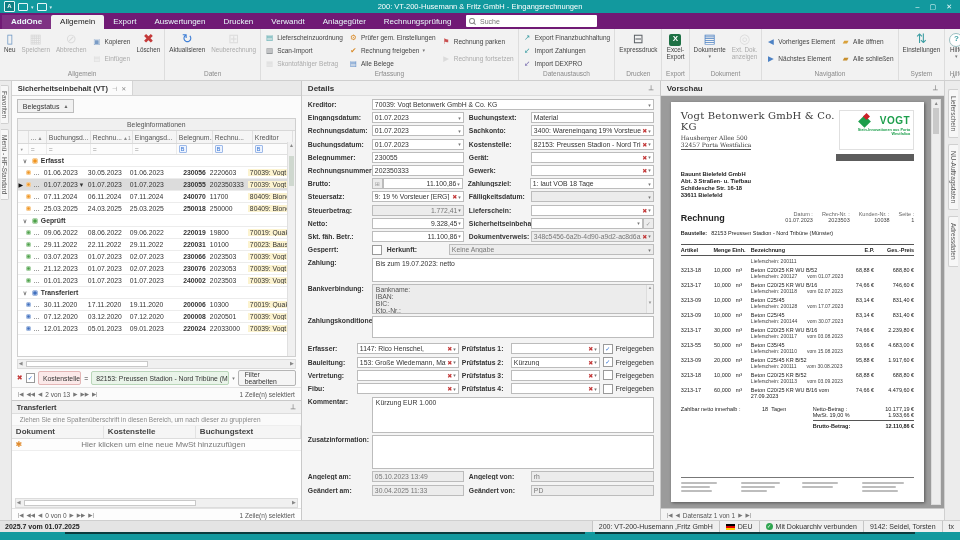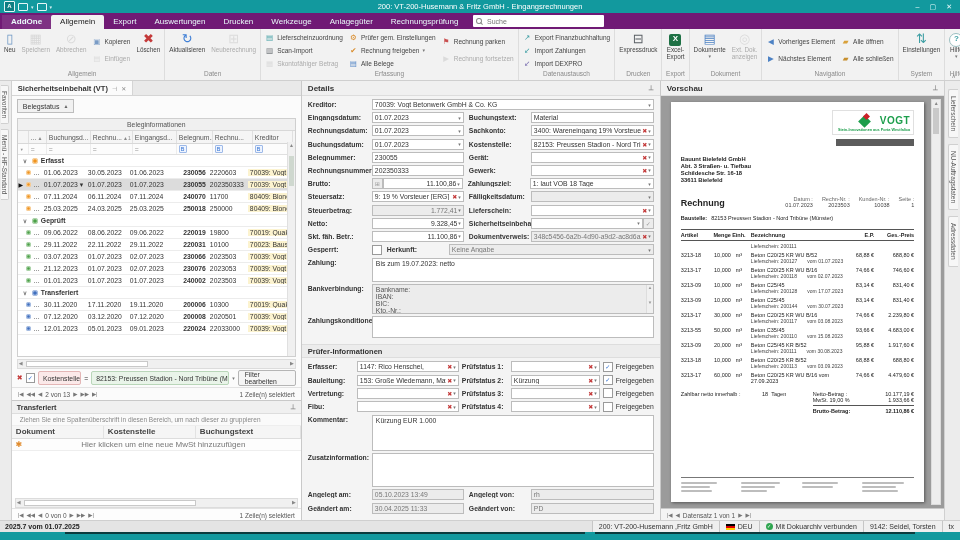--- a/index.html
+++ b/index.html
@@ -191,21 +191,21 @@
     <span>✕</span>
   </div>
 </div>
 
 <div class="tabrow" id="tabrow">
     <div class="rtab accent">AddOne</div>
     <div class="rtab active">Allgemein</div>
     <div class="rtab">Export</div>
     <div class="rtab">Auswertungen</div>
     <div class="rtab">Drucken</div>
-    <div class="rtab">Werkzeuge</div>
+    <div class="rtab">Verwandt</div>
     <div class="rtab">Anlagegüter</div>
     <div class="rtab">Rechnungsprüfung</div>
     <div class="ribbon-search">
       <span class="mag"></span>
       <input placeholder="Suche" style="">
     </div>
   </div>
 
 <div class="ribbon" id="ribbon">
     <div class="rgroup">
@@ -852,23 +852,20 @@
 BIC:
 Kto.-Nr.:</span>
           <span class="rail">▲<br><br><br>▼</span>
         </div>
       </div>
       <div class="tarow">
         <span class="l1">Zahlungskonditionen:</span>
         <div class="tabox" style="height:18px;"></div>
       </div>
     </div>
-    <div class="sectionheader">
-      <span>Prüfer-Informationen</span>
-    </div>
     <div class="form" id="prueferform" style="padding-top:2px;">
         <div class="prow">
           <span class="l1">Erfasser:</span>
           <div class="fld pc">
             <span class="v">1147: Rico Henschel,</span>
             <span class="x">✖</span>
             <span class="dd">▾</span>
           </div>
           <span class="sl">Prüfstatus 1:</span>
           <div class="fld grow1">
@@ -961,20 +958,25 @@
   </div>
 
   <div class="rightpanel">
     <div class="panelheader">
       <span>Vorschau</span>
       <span class="pin">⊥</span>
     </div>
     <div class="preview">
       <div class="page">
         <div class="inv-head">
+          <div class="inv-sender">
+            <div class="n">Vogt Betonwerk GmbH &amp; Co. KG</div>
+            <div class="a">Hausberger Allee 500</div>
+            <div class="a2">32457 Porta Westfalica</div>
+          </div>
           <div class="logo">
             <div class="logo-row">
               <span class="dia">
                   <span class="g"></span>
                   <span class="r"></span>
                 </span>
               <span class="logo-name">VOGT</span>
             </div>
             <div class="logo-sub">Stein-Innovationen aus Porta Westfalica</div>
           </div>

